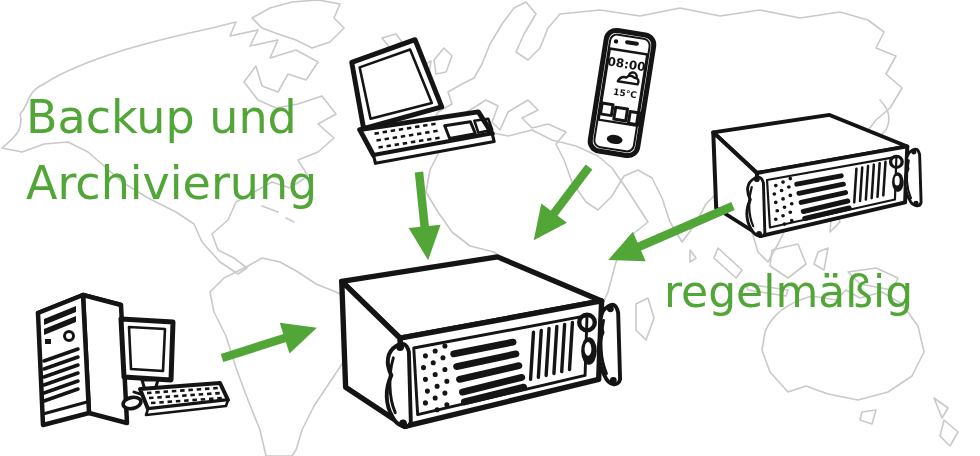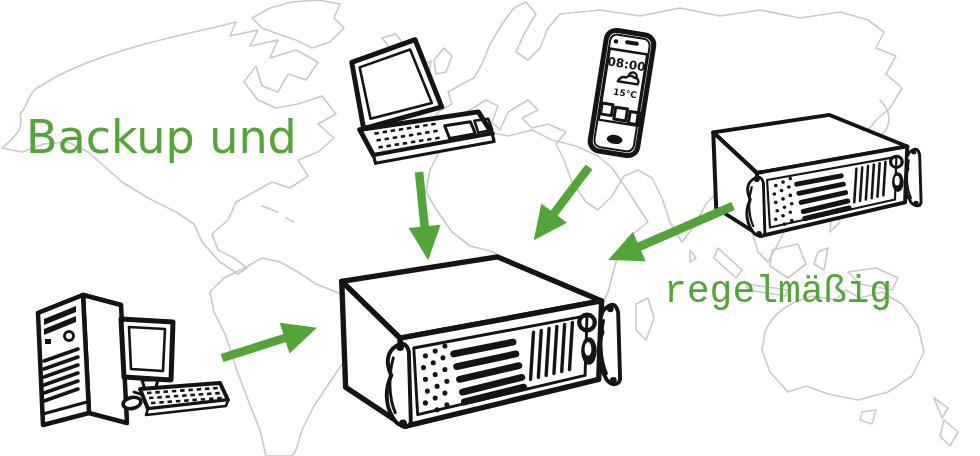--- a/index.html
+++ b/index.html
@@ -15,27 +15,25 @@
   .l{fill:none;stroke:var(--ink,#141414);stroke-linejoin:round;stroke-linecap:round;}
   .k{fill:var(--ink,#141414);stroke:none;}
   .dots{fill:none;stroke:var(--ink,#141414);stroke-width:5.2;stroke-linecap:round;}
   .keys{fill:none;stroke:var(--ink,#141414);stroke-width:2.6;stroke-dasharray:4.5 3.8;}
   .arrow{stroke:var(--accent-green,#52a637);stroke-width:8.5;fill:none;stroke-linecap:butt;}
   .ah{fill:var(--accent-green,#52a637);}
   .headline{
     position:absolute;left:26px;top:84px;
     font-size:46px;line-height:66px;color:var(--accent-green,#52a637);
     white-space:nowrap;
-    margin-top:20px;
   }
   .caption{
     position:absolute;left:664px;top:264px;
-    font-size:38px;line-height:56px;color:var(--accent-green,#52a637);
+    font-size:44px;line-height:56px;color:var(--accent-green,#52a637);
     white-space:nowrap;
-    font-family:Liberation Mono, monospace;
   }
   .phone-time{font:bold 12px "DejaVu Sans",sans-serif;fill:var(--ink,#141414);}
   .phone-temp{font:bold 9px "DejaVu Sans",sans-serif;fill:var(--ink,#141414);}
 </style>
 </head>
 <body>
 
 <div class="canvas">
 
   <svg width="980" height="456" viewBox="0 0 980 456" style="left:0;top:0">
@@ -101,20 +99,21 @@
         <path class="d" stroke-width="4" d="M283,58 C276,62 274,72 278,84 C272,98 273,116 280,128 C284,138 294,140 296,132 L294,64 C292,55 288,54 283,58 Z"></path>
         <path class="l" stroke-width="3" d="M279,72 C275,92 275,110 282,126"></path>
         <circle class="k" cx="286" cy="60" r="3.5"></circle>
           <circle class="k" cx="289" cy="133" r="3.5"></circle>
       </g>
     </defs>
   </svg>
 
   <div class="headline">
     <div>Backup und</div>
+    <div>Archivierung</div>
   </div>
 
   <svg width="178" height="140" viewBox="0 0 180 140" style="left:330px;top:30px">
     <path class="d" stroke-width="5" d="M22,32 L86,9 L113,77 L34,99 Z"></path>
     <path class="l" stroke-width="2.6" d="M30,37 L81,19 L103,73 L41,89 Z"></path>
     <path class="d" stroke-width="5" d="M30,100 L150,82 L164,104 L44,126 Z"></path>
     <path class="d" stroke-width="3.2" d="M44,126 L164,104 L166,112 L46,134 Z"></path>
     <path class="keys" d="M45,104 L107,94 M47,111 L110,101 M49,118 L112,108"></path>
     <path class="l" stroke-width="3" d="M116,96 L142,92 L147,104 L121,109 Z"></path>
     <path class="l" stroke-width="2.6" d="M146,91 L160,89 L164,100 L150,103 Z"></path>

